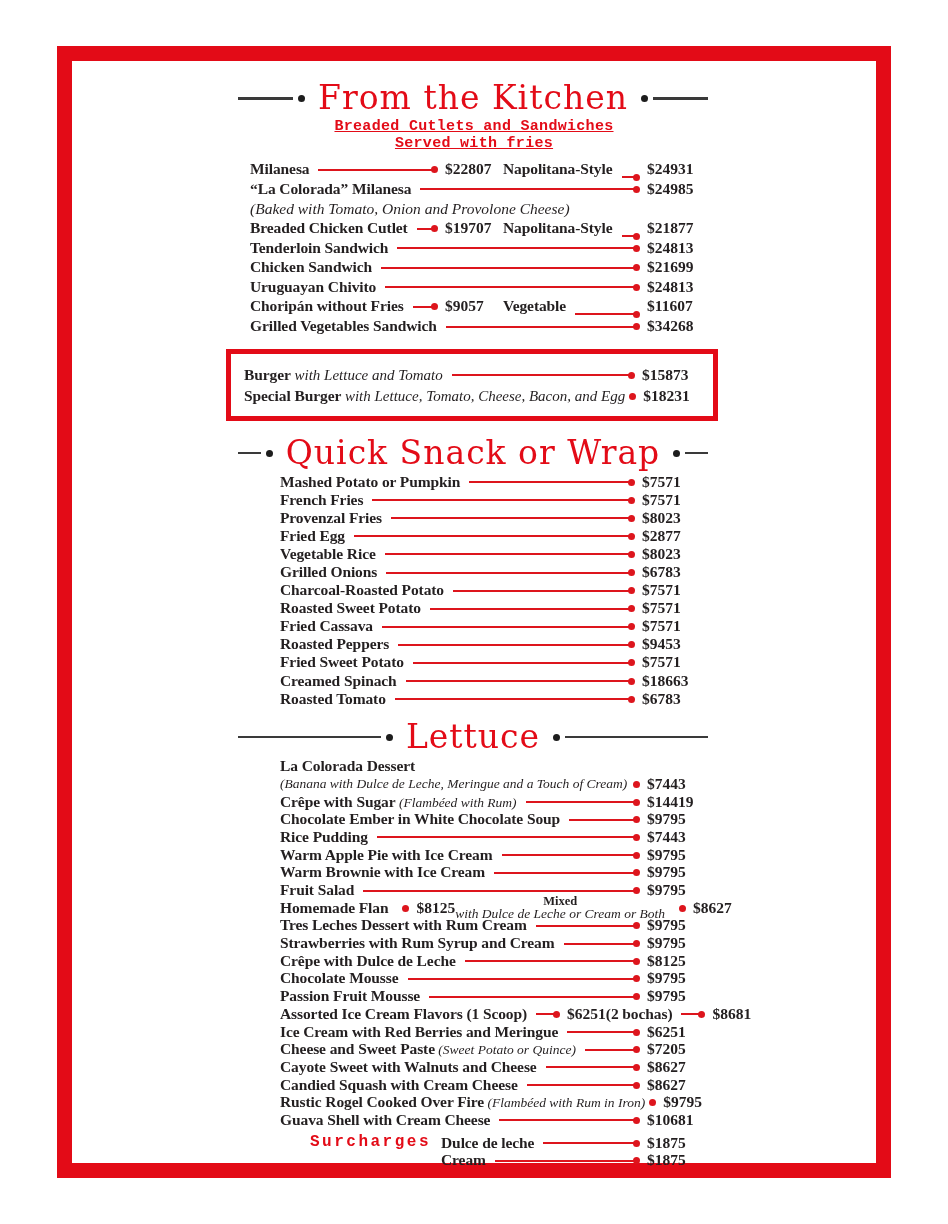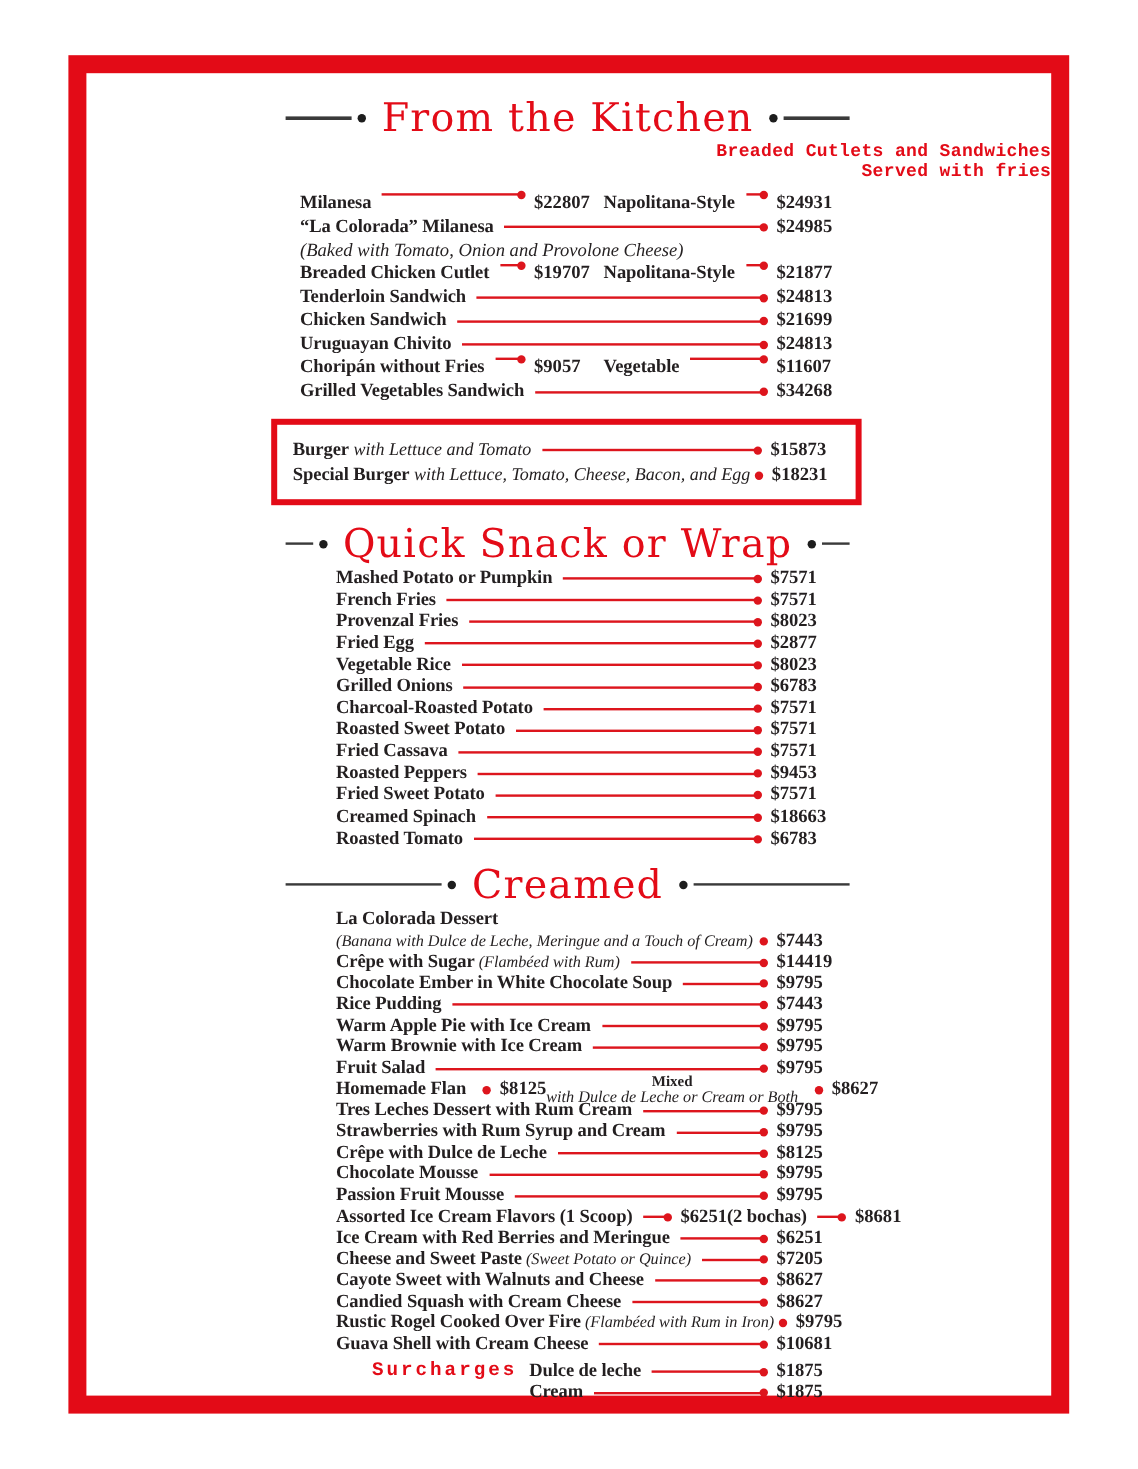--- a/index.html
+++ b/index.html
@@ -29,22 +29,22 @@
   .sec-head.quick{margin:15px 168px 2px 166px;}
   .sec-head.desserts{margin:12px 168px 2px 166px;}
   .rule{flex:1;height:2.5px;background:var(--rule);}
   .hdot{width:7px;height:7px;border-radius:50%;background:#1d1d1d;flex:0 0 auto;}
   .hdot.l{margin-left:5px;} .hdot.r{margin-right:5px;}
   .sec-title{
     font-family:var(--display);font-weight:400;color:var(--red);
     font-size:33px;line-height:1.05;margin:0 13px;letter-spacing:1px;white-space:nowrap;
   }
   .subtitle{
-    text-align:right;font-family:var(--mono);font-weight:700;color:var(--red);
-    font-size:15px;line-height:1.13;letter-spacing:.3px;margin-top:3px;
+    text-align:center;font-family:var(--mono);font-weight:700;color:var(--red);
+    font-size:15px;line-height:1.13;letter-spacing:.3px;margin-top:3px;text-decoration:underline;
   }
 
   
   .list{display:block;}
   .klist{margin:7px 171px 0 178px;}
   .qlist{margin:2px 176px 0 208px;}
   .dlist{margin:3px 171px 0 208px;}
   .row{display:flex;align-items:center;}
   .klist .row{height:19.6px;}
   .qlist .row{height:18.1px;}
@@ -57,22 +57,22 @@
   .price{flex:0 0 58px;text-align:left;font-weight:700;font-size:15.5px;white-space:nowrap;}
   .price.auto{flex:0 0 auto;}
   .spacer{flex:1;}
   .leader{position:relative;flex:1 1 auto;height:2px;background:var(--leader);margin:1px 9px 0 9px;}
   .leader::after{
     content:"";position:absolute;right:-2px;top:-2.5px;width:7px;height:7px;
     border-radius:50%;background:var(--leader);
   }
   .leader.short{flex:0 0 22px;}
   .leader.dot{flex:0 0 10px;background:transparent;}
-  .seg1{display:flex;align-items:flex-start;flex:0 0 253px;}
-  .seg2{display:flex;align-items:flex-start;flex:1;}
+  .seg1{display:flex;align-items:center;flex:0 0 253px;}
+  .seg2{display:flex;align-items:flex-end;flex:1;}
   .mid{flex:1;display:flex;flex-direction:column;align-items:center;justify-content:center;margin:-4px 0;line-height:1.0;}
   .mtop{font-weight:700;font-size:12.5px;text-align:right;}
   .mit{font-style:italic;font-weight:400;font-size:13.5px;white-space:nowrap;}
 
   
   .box{
     margin:13px 158px 0 154px;border:5px solid var(--red);
     padding:10px 13px 9px 13px;
   }
   .box .row{height:21.5px;}
@@ -255,21 +255,21 @@
         <div class="row">
           <span class="iname">Roasted Tomato</span>
           <div class="leader"></div>
           <span class="price">$6783</span>
         </div>
       </div>
 
     <div class="sec-head desserts">
       <div class="rule"></div>
       <div class="hdot l"></div>
-      <div class="sec-title">Creamed</div>
+      <div class="sec-title">Lettuce</div>
       <div class="hdot r"></div>
       <div class="rule"></div>
     </div>
     <div class="list dlist">
         <div class="row">
           <span class="iname">La Colorada Dessert</span>
         </div>
         <div class="row">
           <em class="note-inline">(Banana with Dulce de Leche, Meringue and a Touch of Cream)</em>
           <div class="leader"></div>

